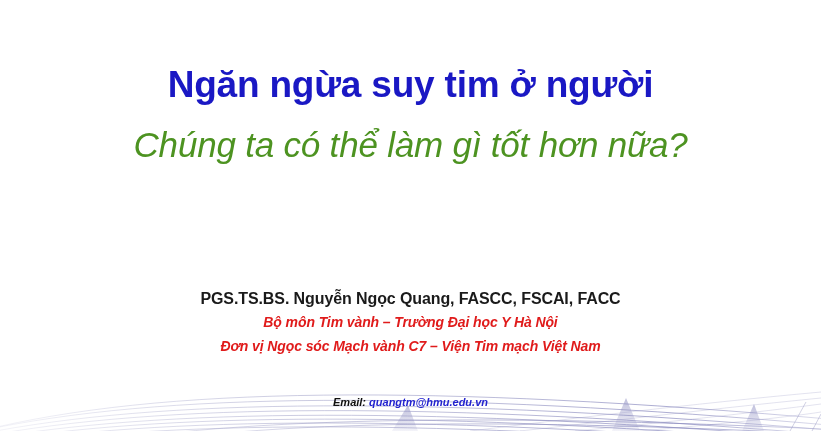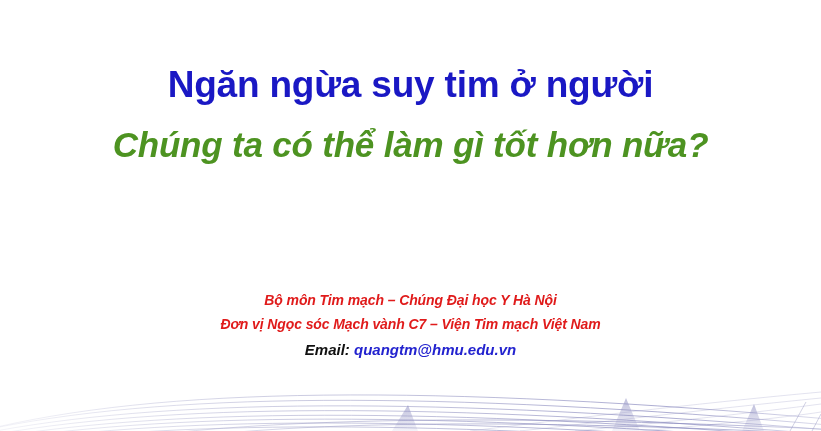--- a/index.html
+++ b/index.html
@@ -44,21 +44,21 @@
     color:#1a18c4;
     font-weight:bold;
     font-size:37px;
     line-height:57px;
     letter-spacing:-0.2px;
     white-space:nowrap;
   }
   .subtitle-line{
     display:block;
     color:#4d9321;
-    font-weight:bold;
+    font-weight:normal;
     font-style:italic;
     font-size:35px;
     line-height:64px;
     letter-spacing:-0.2px;
     white-space:nowrap;
   }
 
   .author-block{
     position:absolute;
     left:0;top:288px;
@@ -79,23 +79,24 @@
     color:#e01b1b;
     font-weight:bold;
     font-style:italic;
     font-size:14px;
     line-height:24px;
     letter-spacing:-0.1px;
     white-space:nowrap;
   }
   .email-line{
     display:block;
-    font-size:15px;
+    font-size:11px;
     line-height:28px;
     white-space:nowrap;
+    margin-top:30px;
   }
   .email-label{
     color:#111111;
     font-weight:bold;
     font-style:italic;
   }
   .email-addr{
     color:#2323cf;
     font-weight:bold;
     font-style:italic;
@@ -156,21 +157,22 @@
   </svg>
 
   <div id="content">
 
     <div class="title-block">
       <span class="title-line">Ngăn ngừa suy tim ở người</span>
       <span class="subtitle-line">Chúng ta có thể làm gì tốt hơn nữa?</span>
     </div>
 
     <div class="author-block">
-      <span class="affil">Bộ môn Tim mạch – Chúng Đại học Y Hà Nội</span>
+      <span class="author-name">PGS.TS.BS. Nguyễn Ngọc Quang, FASCC, FSCAI, FACC</span>
+      <span class="affil">Bộ môn Tim vành – Trường Đại học Y Hà Nội</span>
       <span class="affil">Đơn vị Ngọc sóc Mạch vành C7 – Viện Tim mạch Việt Nam</span>
       <span class="email-line">
         <span class="email-label">Email:</span>
         <span class="email-addr">quangtm@hmu.edu.vn</span>
       </span>
     </div>
 
   </div>
 </div>
 

